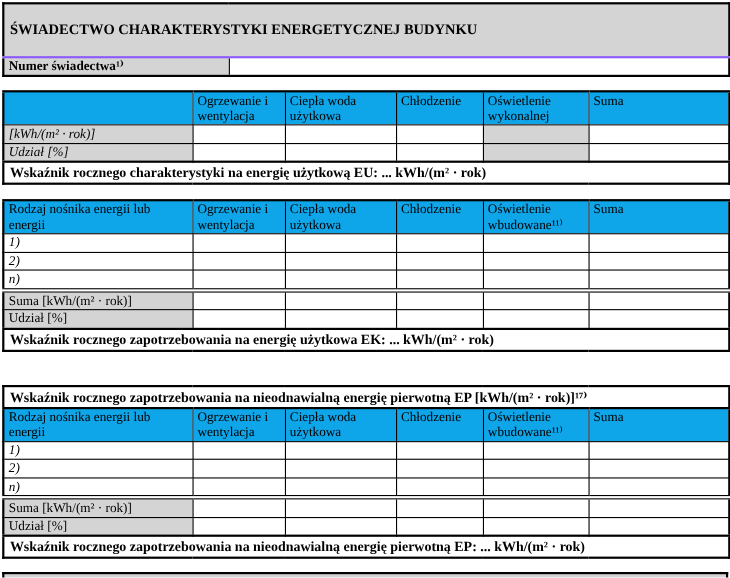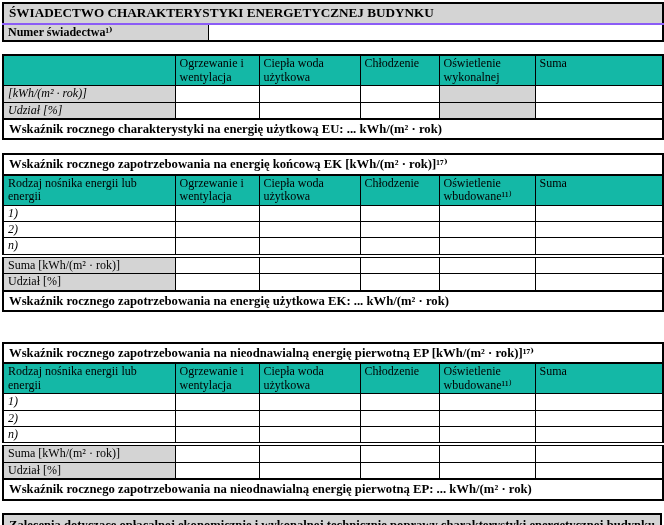--- a/index.html
+++ b/index.html
@@ -23,28 +23,28 @@
     font-size: 12px;
     line-height: 1.12;
     padding: 1px 4px;
     vertical-align: top;
     overflow: hidden;
     white-space: normal;
   }
   .gray { background: #d4d4d4; }
 
   
-  .title-cell { font-size: 13.2px; font-weight: bold; padding: 2px 5px; }
+  .title-cell { font-size: 13.2px; font-weight: bold; padding: 16px 5px; }
   .numer-row td { border-top: 2px solid #8b5cf6; }
   .numer-label { font-weight: bold; }
 
   
   .sec { margin-top: 12px; }
   .sec-title td { font-weight: bold; font-size: 12.7px; padding: 2px 5px; }
-  .thead td { background: #14b8a6; border-top: 2px solid #000; height: 27px; }
+  .thead td { background: #0ea5e9; border-top: 2px solid #000; height: 27px; }
   .datarow td { height: 13px; font-style: italic; }
   .suma-row td { border-top: 4px double #000; height: 13px; }
   .udzial-row td { height: 13px; }
   .sum-footer td { border-top: 2px solid #000; font-weight: bold; font-size: 12.7px; padding: 2px 5px; }
 
   
   .recs { margin-top: 12px; }
   .recs td {
     background: #d4d4d4;
     font-weight: bold;
@@ -118,23 +118,20 @@
   <table class="sec" style="margin-top:13px">
     <colgroup>
       <col style="width:172px">
         <col style="width:84px">
         <col style="width:101px">
       <col style="width:79px">
         <col style="width:96px">
         <col style="width:128px">
     </colgroup>
     <tbody>
-        <tr class="sec-title">
-      <td colspan="6">Wskaźnik rocznego zapotrzebowania na energię końcową EK [kWh/(m² · rok)]¹⁷⁾</td>
-    </tr>
     <tr class="thead">
       <td>Rodzaj nośnika energii lub energii</td>
       <td>Ogrzewanie i wentylacja</td>
       <td>Ciepła woda użytkowa</td>
       <td>Chłodzenie</td>
       <td>Oświetlenie wbudowane¹¹⁾</td>
       <td>Suma</td>
     </tr>
     <tr class="datarow">
       <td>1)</td>

